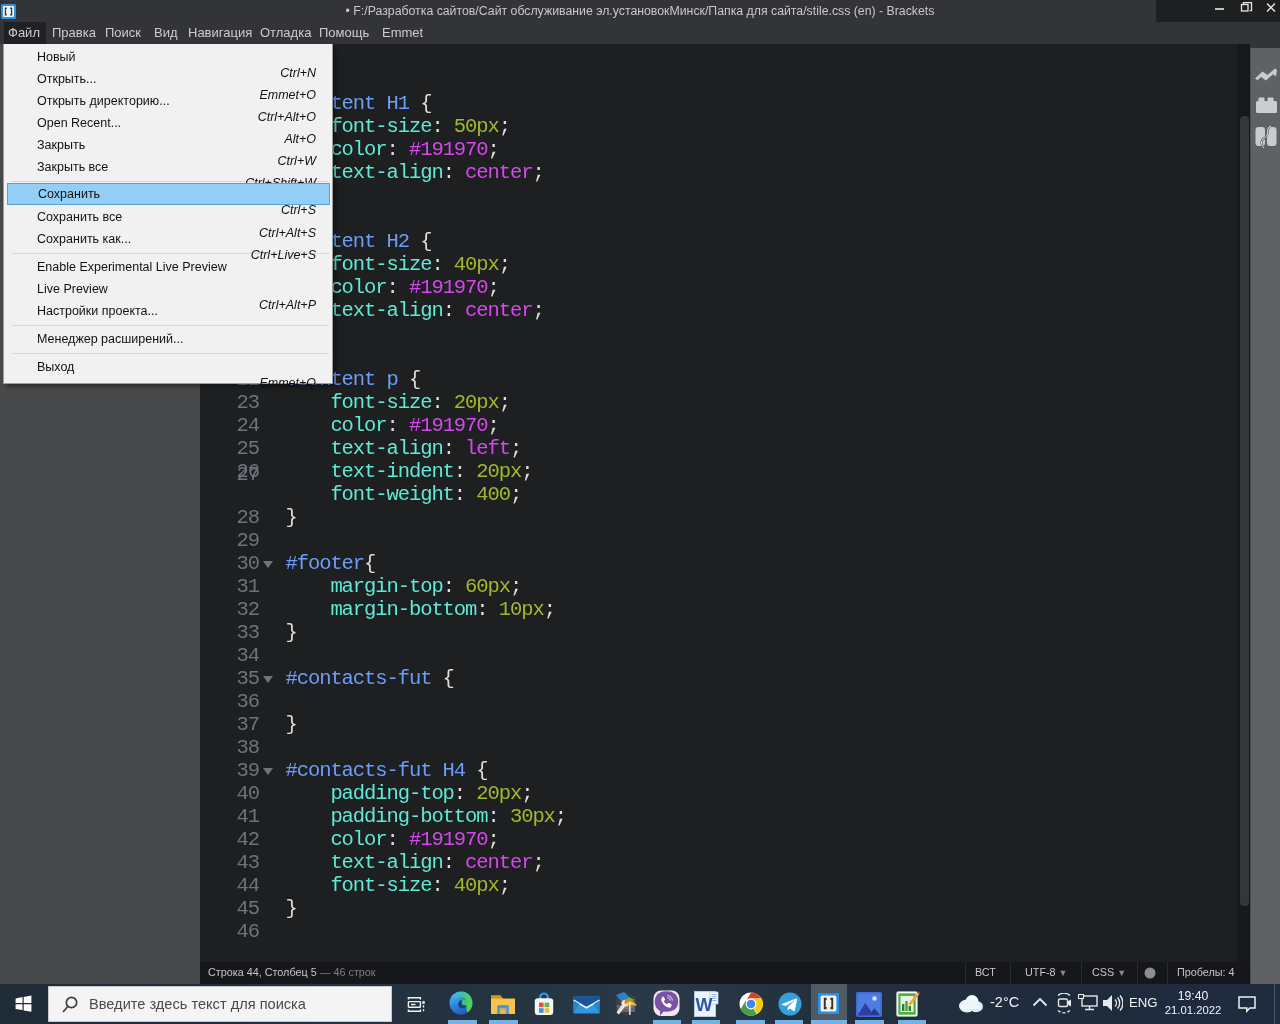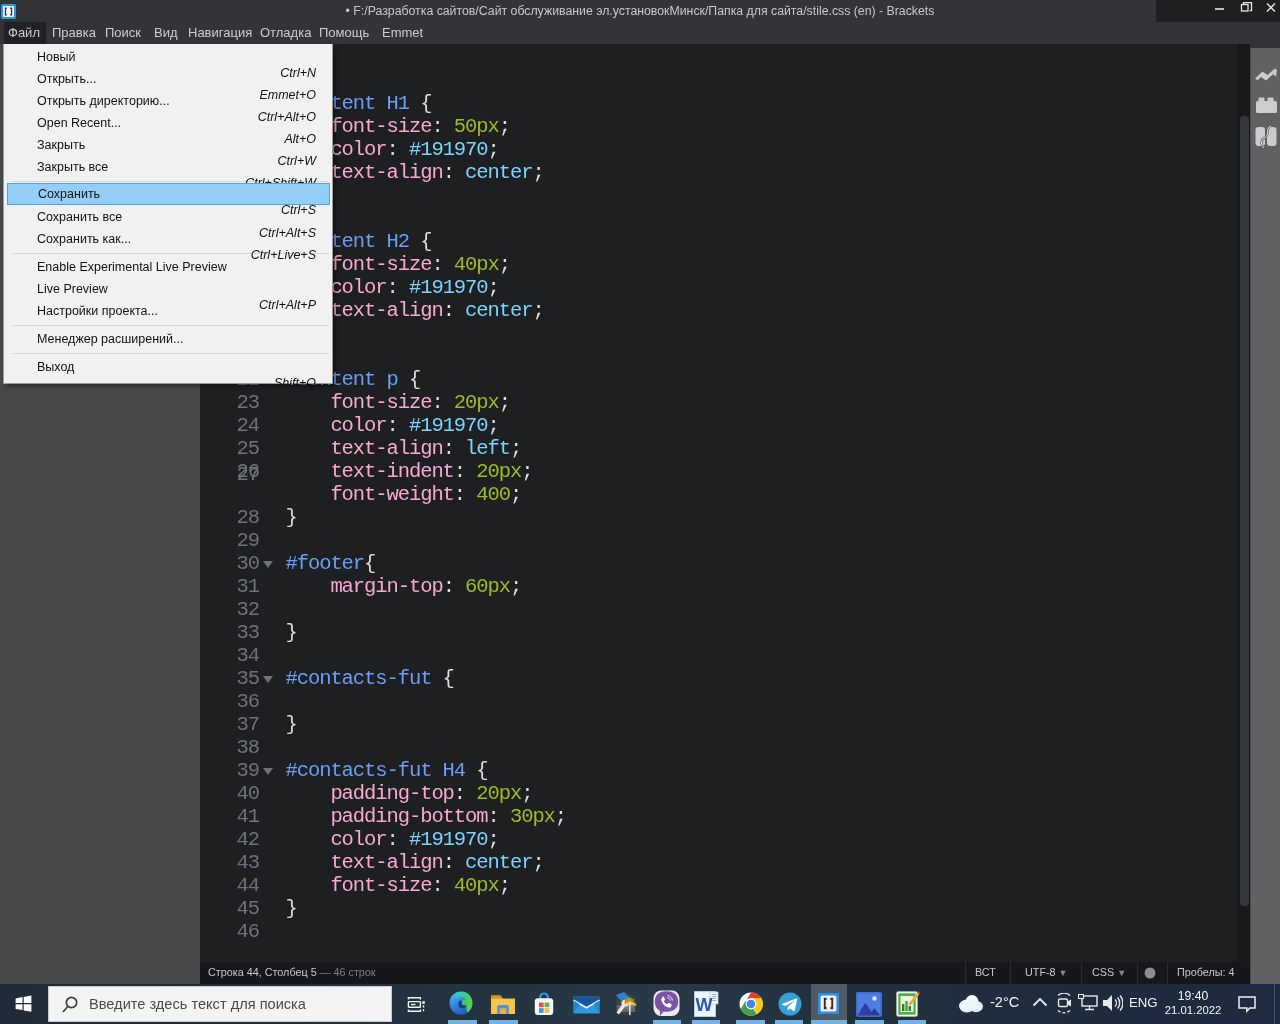--- a/index.html
+++ b/index.html
@@ -11,21 +11,21 @@
 #menubar{position:absolute;left:0;top:22px;width:1280px;height:22px;background:#323437;}
 .mb{position:absolute;top:0;height:22px;line-height:22px;color:#cccccc;font-size:13px;}
 #mbfile{position:absolute;left:4px;top:0;width:42px;height:22px;background:#202124;}
 .winbtn{position:absolute;top:0;height:20px;color:#e8e8e8;}
 
 #sidebar{position:absolute;left:0;top:44px;width:200px;height:940px;background:#474849;}
 #editor{position:absolute;left:200px;top:44px;width:1050px;height:918px;background:#1d1f21;}
 .ln{position:absolute;left:0px;width:59px;text-align:right;font-family:"Liberation Mono",monospace;font-size:20.5px;letter-spacing:-1.08px;line-height:23px;color:#6c737b;}
 .cl{position:absolute;left:85.5px;white-space:pre;font-family:"Liberation Mono",monospace;font-size:20.5px;letter-spacing:-1.08px;line-height:23px;color:#ddd;}
 .fa{position:absolute;left:63px;width:0;height:0;border-left:5.5px solid transparent;border-right:5.5px solid transparent;border-top:7px solid #6e747b;}
-.s{color:#6c9ef8;} .p{color:#f9a8d4;} .n{color:#a0b82c;} .v{color:#7dd3fc;}
+.s{color:#6c9ef8;} .p{color:#5eead4;} .n{color:#a0b82c;} .v{color:#d946ef;}
 #sbtrack{position:absolute;left:1038px;top:0;width:12px;height:918px;background:#17181a;}
 #sbthumb{position:absolute;left:1039.5px;top:72px;width:9px;height:790px;background:#34373a;border-radius:4px;}
 
 #statusbar{position:absolute;left:200px;top:962px;width:1050px;height:22px;background:#16171a;color:#c6c6c6;font-size:10.8px;}
 #statusbar .dim{color:#7e7e7e;}
 .stcell{position:absolute;top:0;height:22px;line-height:21px;}
 .stsep{position:absolute;top:0;width:1px;height:22px;background:#2b2c2e;}
 
 #toolbar{position:absolute;left:1250px;top:48px;width:30px;height:936px;background:#5f6163;border-left:1px solid #4c4d4f;}
 #tbtop{position:absolute;left:1250px;top:44px;width:30px;height:4px;background:#323437;}
@@ -117,20 +117,21 @@
     <div class="cl" style="top:439px"><span>    </span><span class="p">font-weight</span><span>: </span><span class="n">400</span><span>;</span></div>
     <div class="ln" style="top:462px">28</div>
     <div class="cl" style="top:462px"><span>}</span></div>
     <div class="ln" style="top:485px">29</div>
     <div class="ln" style="top:508px">30</div>
     <div class="fa" style="top:517px"></div>
     <div class="cl" style="top:508px"><span class="s">#footer</span><span>{</span></div>
     <div class="ln" style="top:531px">31</div>
     <div class="cl" style="top:531px"><span>    </span><span class="p">margin-top</span><span>: </span><span class="n">60px</span><span>;</span></div>
     <div class="ln" style="top:554px">32</div>
+    <div class="cl" style="top:554px"><span>    </span><span class="p">margin-bottom</span><span>: </span><span class="n">10px</span><span>;</span></div>
     <div class="ln" style="top:577px">33</div>
     <div class="cl" style="top:577px"><span>}</span></div>
     <div class="ln" style="top:600px">34</div>
     <div class="ln" style="top:623px">35</div>
     <div class="fa" style="top:632px"></div>
     <div class="cl" style="top:623px"><span class="s">#contacts-fut</span><span> {</span></div>
     <div class="ln" style="top:646px">36</div>
     <div class="ln" style="top:669px">37</div>
     <div class="cl" style="top:669px"><span>}</span></div>
     <div class="ln" style="top:692px">38</div>
@@ -198,21 +199,21 @@
     <div class="mi hl">Сохранить<span class="sc">Ctrl+S</span></div>
     <div class="mi">Сохранить все<span class="sc">Ctrl+Alt+S</span></div>
     <div class="mi">Сохранить как...<span class="sc">Ctrl+Live+S</span></div>
     <div class="ms"></div>
     <div class="mi">Enable Experimental Live Preview</div>
     <div class="mi">Live Preview<span class="sc">Ctrl+Alt+P</span></div>
     <div class="mi">Настройки проекта...</div>
     <div class="ms"></div>
     <div class="mi">Менеджер расширений...</div>
     <div class="ms"></div>
-    <div class="mi">Выход<span class="sc">Shift+Q</span></div>
+    <div class="mi">Выход<span class="sc">Emmet+Q</span></div>
   </div>
 
   <div id="taskbar">
 
     <svg style="position:absolute;left:15px;top:11px" width="17" height="18" viewBox="0 0 17 18">
       <path d="M0.6 3.4 L7.5 2.1 V8 H0.6 Z" fill="#fff"></path>
       <path d="M8.7 1.9 L16.4 0.5 V8 H8.7 Z" fill="#fff"></path>
       <path d="M0.6 9.2 H7.5 V15.1 L0.6 13.9 Z" fill="#fff"></path>
       <path d="M8.7 9.2 H16.4 V16.8 L8.7 15.4 Z" fill="#fff"></path>
     </svg>

